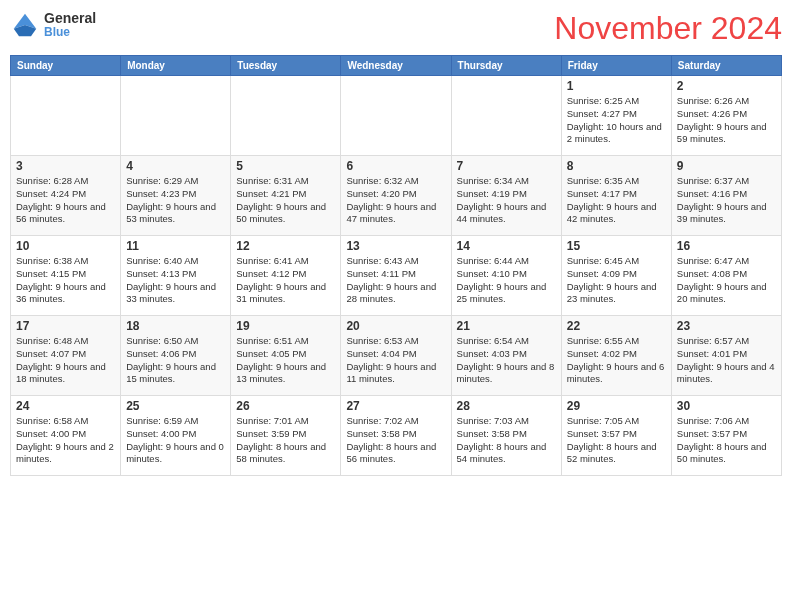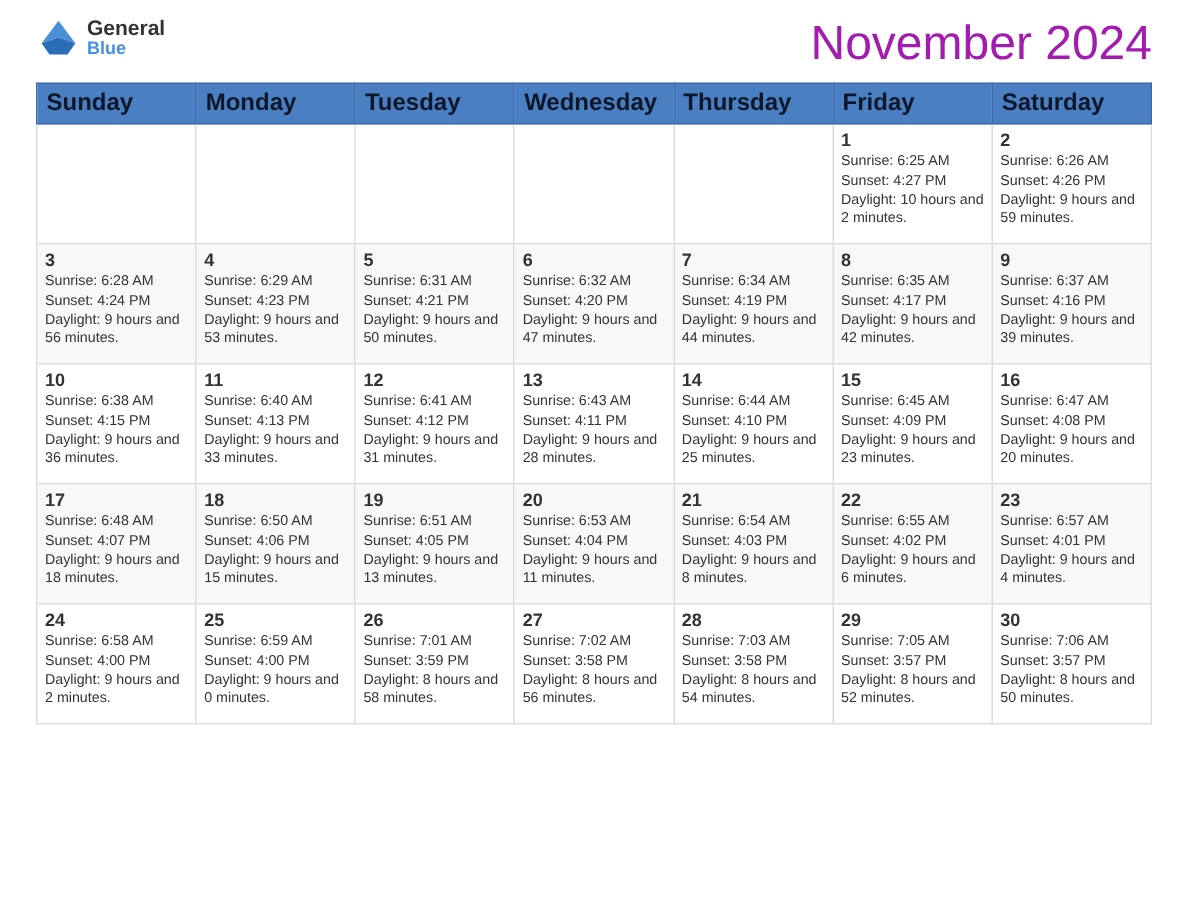--- a/index.html
+++ b/index.html
@@ -6,21 +6,21 @@
     body {
       font-family: Arial, sans-serif;
       background: #fff;
       width: 792px;
       height: 612px;
       overflow: hidden;
     }
     .page {
       width: 792px;
       height: 612px;
-      padding: 10px 24px;
+      padding: 10px 10px;
     }
     .header-section {
       display: flex;
       justify-content: space-between;
       align-items: flex-start;
       margin-bottom: 8px;
     }
     .logo {
       display: flex;
       align-items: center;
@@ -44,36 +44,36 @@
     .logo-icon {
       width: 30px;
       height: 30px;
     }
     .title-section {
       text-align: right;
     }
     .month-title {
       font-size: 32px;
       font-weight: normal;
-      color: #a21caf;
+      color: #ef4444;
     }
     .location-title {
       font-size: 14px;
       color: #555;
     }
     .calendar {
       width: 100%;
       border-collapse: collapse;
     }
     .calendar th {
       background-color: #4a7fc1;
-      color: #0f172a;
+      color: #ffffff;
       text-align: left;
       padding: 4px 6px;
-      font-size: 16px;
+      font-size: 10px;
       font-weight: bold;
       border: 1px solid #3a6ab1;
     }
     .calendar td {
       border: 1px solid #ddd;
       vertical-align: top;
       padding: 3px 5px;
       width: calc(100% / 7);
       height: 80px;
       background: #fff;

